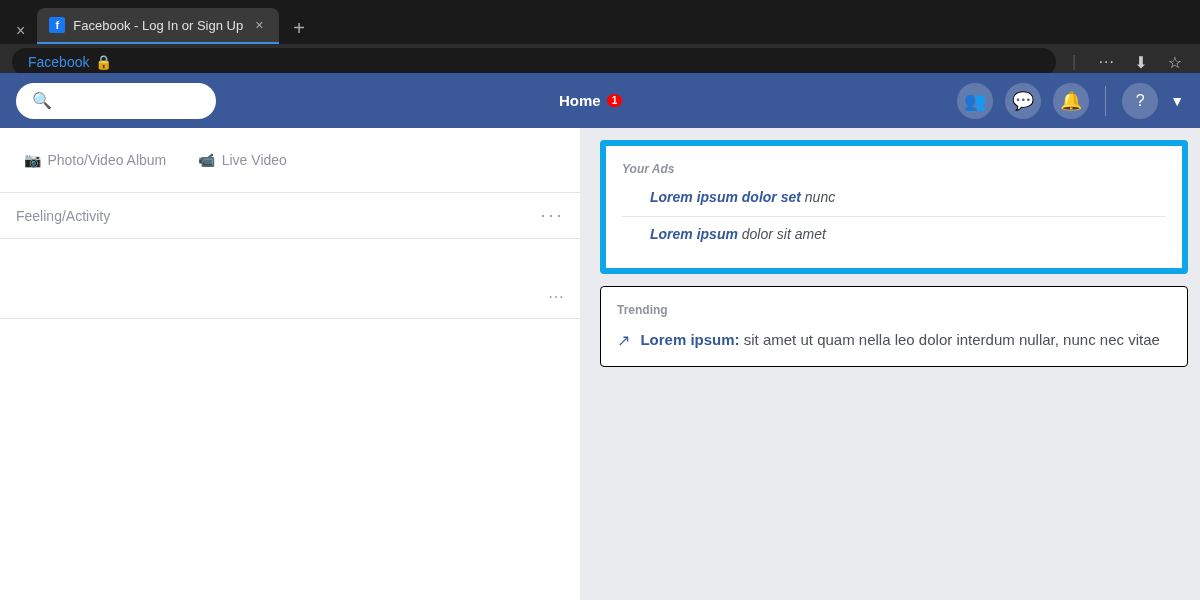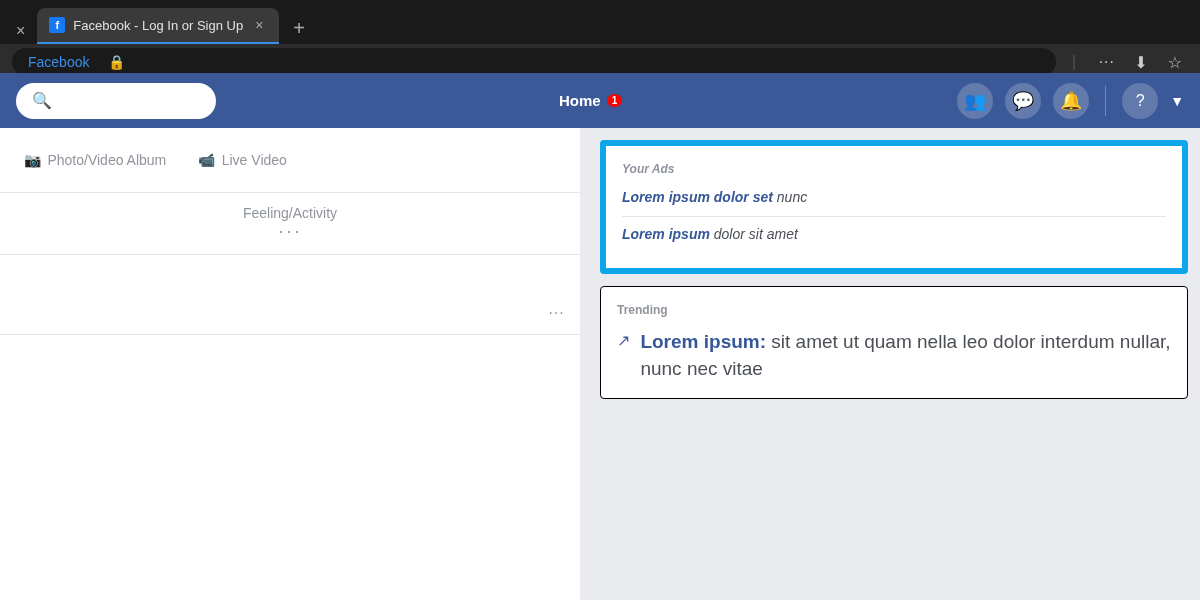--- a/index.html
+++ b/index.html
@@ -10,21 +10,21 @@
     .tab-bar { display: flex; align-items: flex-end; padding: 8px 0 0 8px; height: 44px; }
     .tab-close-btn { color: #aaa; background: none; border: none; font-size: 16px; cursor: pointer; padding: 4px 8px; margin-right: 4px; }
     .tab { background: #2d2d2d; border-radius: 8px 8px 0 0; display: flex; align-items: center; padding: 0 12px; height: 36px; min-width: 220px; max-width: 300px; position: relative; border-bottom: 2px solid #3a8ee6; }
     .tab.active { background: #3a3a3a; }
     .tab-favicon { width: 16px; height: 16px; background: #1877f2; border-radius: 2px; margin-right: 8px; display: flex; align-items: center; justify-content: center; color: white; font-weight: bold; font-size: 11px; flex-shrink: 0; }
     .tab-title { color: #e0e0e0; font-size: 13px; white-space: nowrap; overflow: hidden; text-overflow: ellipsis; flex: 1; }
     .tab-x { color: #aaa; background: none; border: none; font-size: 14px; cursor: pointer; margin-left: 8px; padding: 2px 4px; border-radius: 3px; }
     .new-tab-btn { color: #aaa; background: none; border: none; font-size: 20px; cursor: pointer; padding: 4px 10px; margin-left: 4px; }
 
     .address-bar-row { background: #2d2d2d; height: 36px; display: flex; align-items: center; padding: 4px 12px; gap: 8px; }
-    .address-bar { flex: 1; background: #1a1a1a; border: none; border-radius: 20px; padding: 4px 16px; color: #e0e0e0; font-size: 13px; display: flex; align-items: center; height: 28px; gap: 13px; }
+    .address-bar { flex: 1; background: #1a1a1a; border: none; border-radius: 20px; padding: 4px 16px; color: #e0e0e0; font-size: 13px; display: flex; align-items: center; height: 28px; }
     .address-content { color: #3a8ee6; font-weight: 500; font-size: 14px; }
     .address-icon { margin-left: 6px; font-size: 14px; }
     .address-sep { color: #555; margin: 0 8px; }
     .browser-action-btn { color: #ccc; background: none; border: none; font-size: 16px; cursor: pointer; padding: 2px 6px; }
 
     
     .fb-nav { background: #3b5998; height: 55px; display: flex; align-items: center; padding: 0 16px; position: relative; }
     .fb-search-box { background: white; border-radius: 20px; display: flex; align-items: center; padding: 4px 12px; width: 200px; height: 36px; }
     .fb-search-icon { color: #666; font-size: 16px; margin-left: 4px; }
     .fb-nav-center { flex: 1; display: flex; justify-content: center; align-items: center; gap: 4px; padding-left: 8px; }
@@ -38,39 +38,39 @@
 
     
     .main-content { display: flex; height: calc(600px - 73px - 55px); background: #e9ebee; }
     
     
     .left-panel { width: 580px; background: white; overflow: hidden; position: relative; }
     .left-top { background: white; padding: 16px; display: flex; align-items: center; gap: 16px; border-bottom: 1px solid #e5e5e5; }
     .left-action { display: flex; align-items: center; gap: 6px; color: #90949c; font-size: 14px; cursor: pointer; padding: 8px; border-radius: 4px; }
     .post-section { padding: 16px; border-bottom: 1px solid #e5e5e5; }
     .post-question { color: #90949c; font-size: 16px; margin-bottom: 12px; }
-    .feeling-section { padding: 12px 16px; display: flex; align-items: center; justify-content: space-between; border-bottom: 1px solid #e5e5e5; flex-direction: column; }
+    .feeling-section { padding: 12px 16px; display: flex; align-items: center; justify-content: space-between; border-bottom: 1px solid #e5e5e5; }
     .feeling-label { color: #90949c; font-size: 14px; }
     .dots-btn { background: none; border: none; color: #90949c; font-size: 18px; cursor: pointer; letter-spacing: 2px; }
     .post-area { height: 80px; background: white; border-bottom: 1px solid #e5e5e5; position: relative; }
     .post-more-dots { position: absolute; bottom: 12px; right: 16px; color: #90949c; font-size: 16px; }
 
     
     .right-panel { flex: 1; padding: 12px; overflow: hidden; }
     .ad-section { background: white; border-radius: 4px; padding: 16px; margin-bottom: 12px; border: 6px solid #0ea5e9; font-style: italic; }
     .section-title { color: #90949c; font-size: 12px; font-weight: 600; margin-bottom: 12px; text-transform: none; }
     .ad-item { margin-bottom: 8px; font-size: 14px; line-height: 1.4; }
-    .ad-item .bold-blue { color: #365899; font-weight: bold; }
+    .ad-item .bold-blue { color: #365899; font-weight: bold; margin-left: 28px; }
     .ad-item .gray-text { color: #4b4f56; }
     .ad-divider { border: none; border-top: 1px solid #e5e5e5; margin: 8px 0; }
 
     .trending-section { background: white; border-radius: 4px; padding: 16px; border: 1px solid #000000; }
     .trending-item { display: flex; align-items: flex-start; gap: 10px; margin-top: 10px; }
     .trending-icon { color: #3b5998; font-size: 16px; margin-top: 2px; }
-    .trending-text { font-size: 19px; line-height: 1.4; }
+    .trending-text { font-size: 15px; line-height: 1.4; }
     .trending-text .bold-blue { color: #365899; font-weight: bold; }
     .trending-text .gray { color: #4b4f56; }
 
     .gap { width: 8px; }
   </style>
 </head>
 <body>
 
 <div class="browser-chrome">
   <div class="tab-bar">

